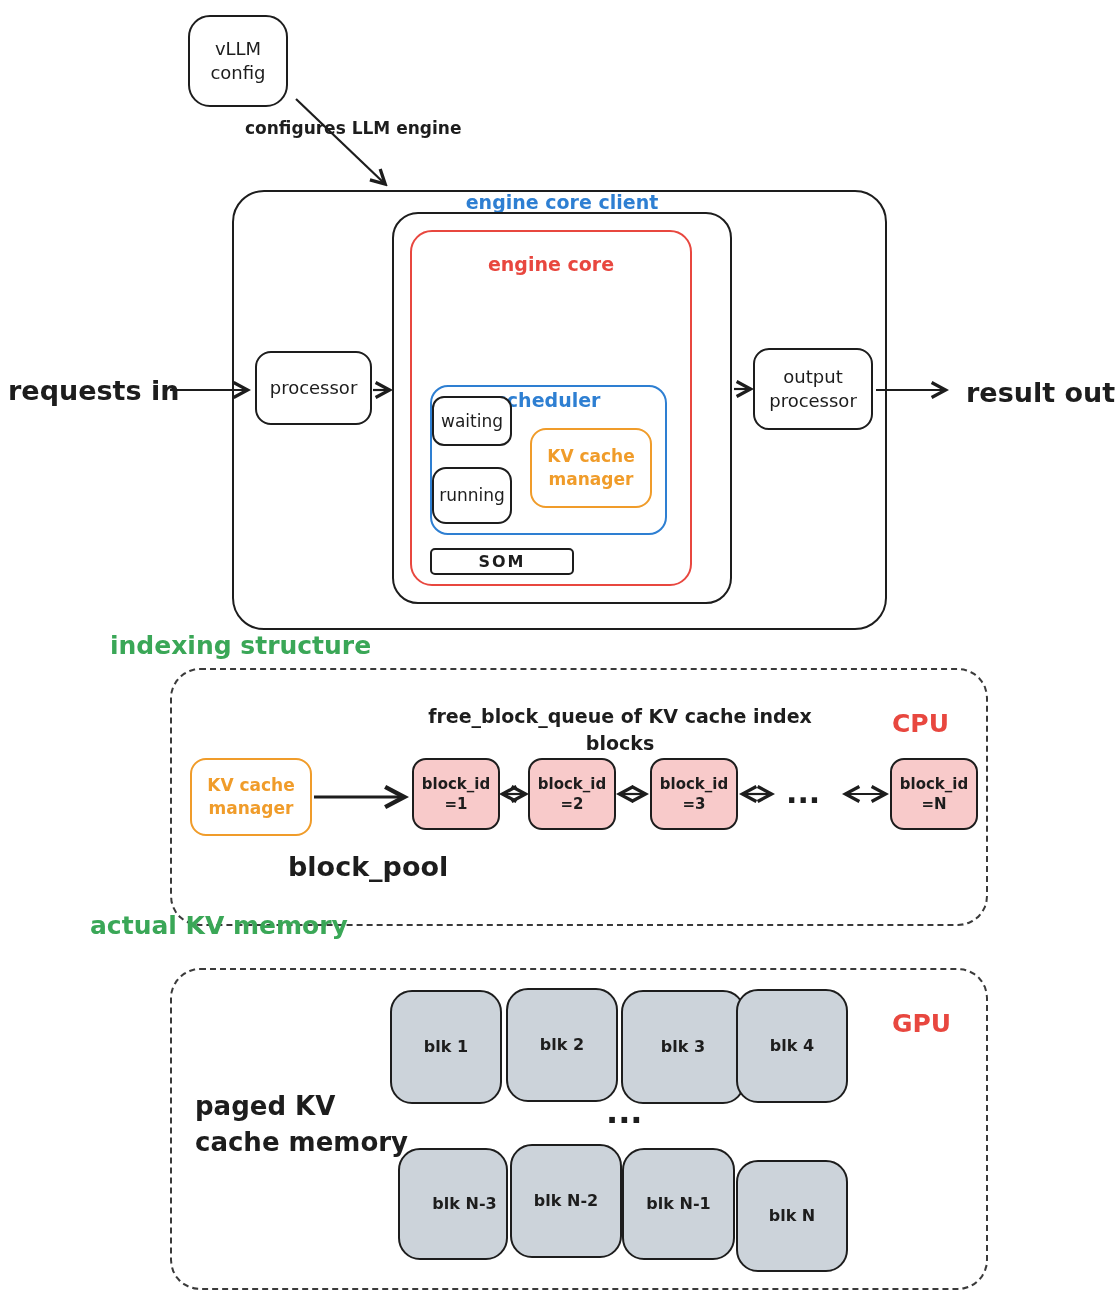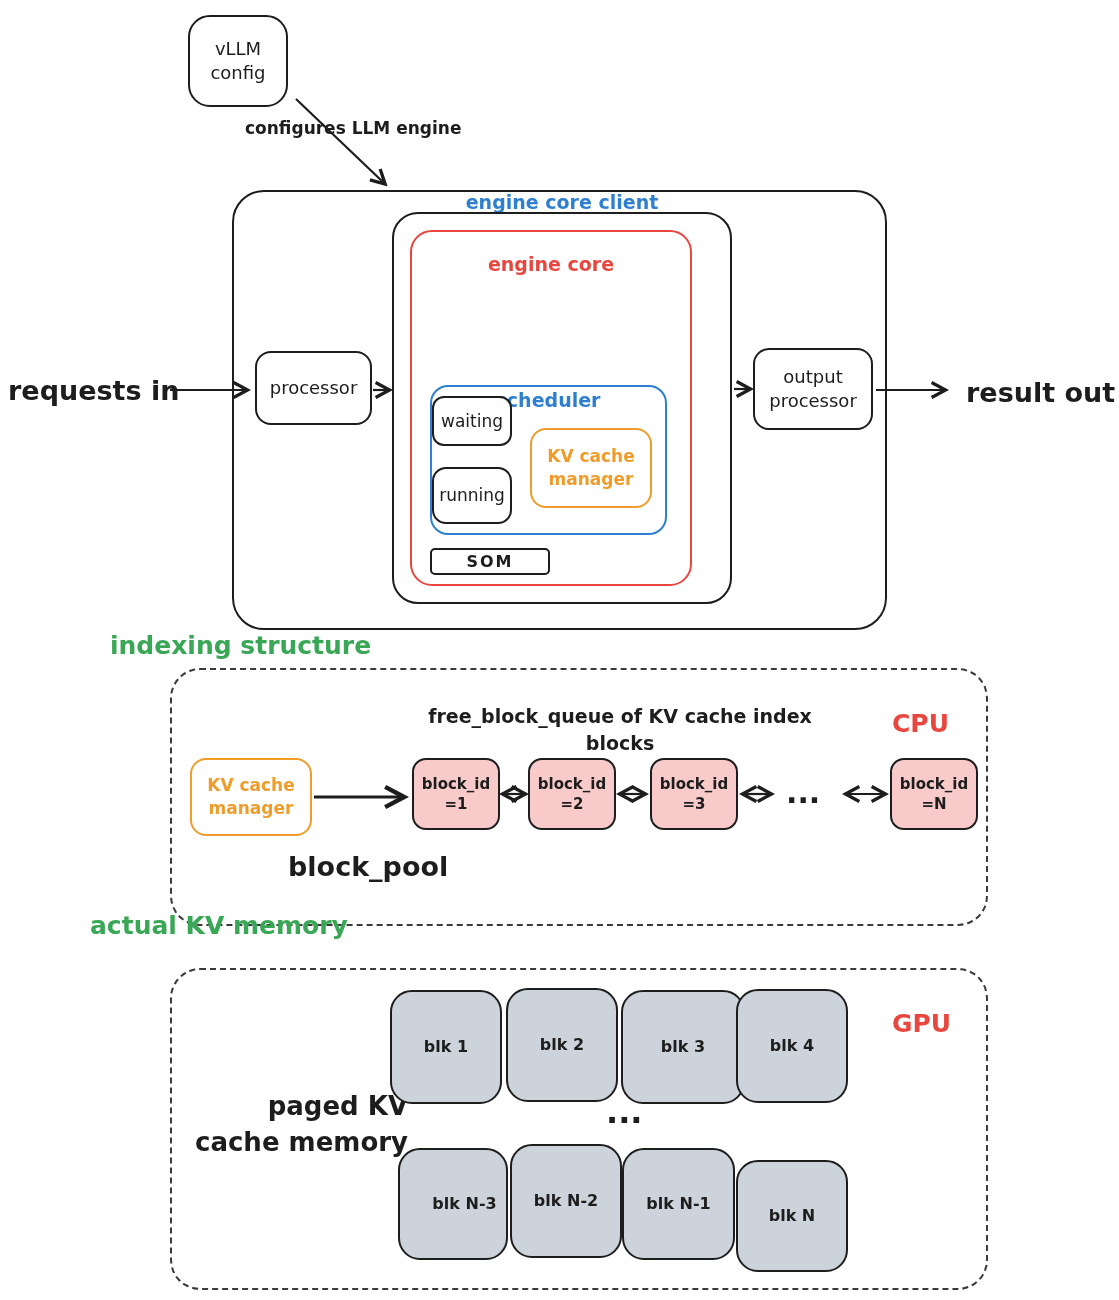--- a/index.html
+++ b/index.html
@@ -8,21 +8,21 @@
   }
   *{margin:0;padding:0;box-sizing:border-box;}
   body{background:#ffffff;font-family:"DejaVu Sans",sans-serif;color:var(--ink);}
   .canvas{position:relative;width:1119px;height:1300px;background:#fff;overflow:hidden;}
   .abs{position:absolute;}
   .box{
     position:absolute;border:2.5px solid var(--ink);border-radius:16px;background:#fff;
     display:flex;align-items:center;justify-content:center;text-align:center;
     white-space:pre-line;line-height:1.35;
   }
-  .lbl{position:absolute;white-space:pre-line;line-height:1.4;text-align:right;}
+  .lbl{position:absolute;white-space:pre-line;line-height:1.4;}
   .center{text-align:center;}
   .blue{color:var(--blue);}
   .red{color:var(--red);margin-top:20px;}
   .green{color:var(--green);}
   .orange{color:var(--orange);}
   .b-blue{border-color:var(--blue);}
   .b-red{border-color:var(--red);}
   .b-green{border-color:var(--green);}
   .b-orange{border-color:var(--orange);border-width:2.5px;}
   .pinkblk{background:var(--pink);border-radius:14px;font-size:15px;font-weight:600;}
@@ -88,21 +88,21 @@
 
   <div class="lbl blue center" style="left:448px;top:387px;width:200px;font-size:19px;font-weight:600;">scheduler</div>
 
   <div class="box" style="left:432px;top:396px;width:80px;height:50px;border-radius:12px;font-size:17px;">waiting</div>
 
   <div class="box" style="left:432px;top:467px;width:80px;height:57px;border-radius:14px;font-size:17px;">running</div>
 
   <div class="box b-orange orange" style="left:530px;top:428px;width:122px;height:80px;font-size:17px;font-weight:600;">KV cache
 manager</div>
 
-  <div class="box" style="left:430px;top:548px;width:120px;height:27px;border-radius:5px;font-size:16px;font-weight:600;letter-spacing:2px;">SOM</div>
+  <div class="box" style="left:430px;top:548px;width:144px;height:27px;border-radius:5px;font-size:16px;font-weight:600;letter-spacing:2px;">SOM</div>
 
   <div class="lbl green sectxt" style="left:110px;top:628px;">indexing structure</div>
 
   <div class="dashed" style="left:170px;top:668px;width:818px;height:258px;"></div>
 
   <div class="lbl red sectxt" style="left:892px;top:686px;">CPU</div>
 
   <div class="lbl center" style="left:400px;top:703px;width:440px;font-size:19px;font-weight:600;">free_block_queue of KV cache index blocks</div>
 
   <div class="box b-orange orange" style="left:190px;top:758px;width:122px;height:78px;font-size:17px;font-weight:600;">KV cache

